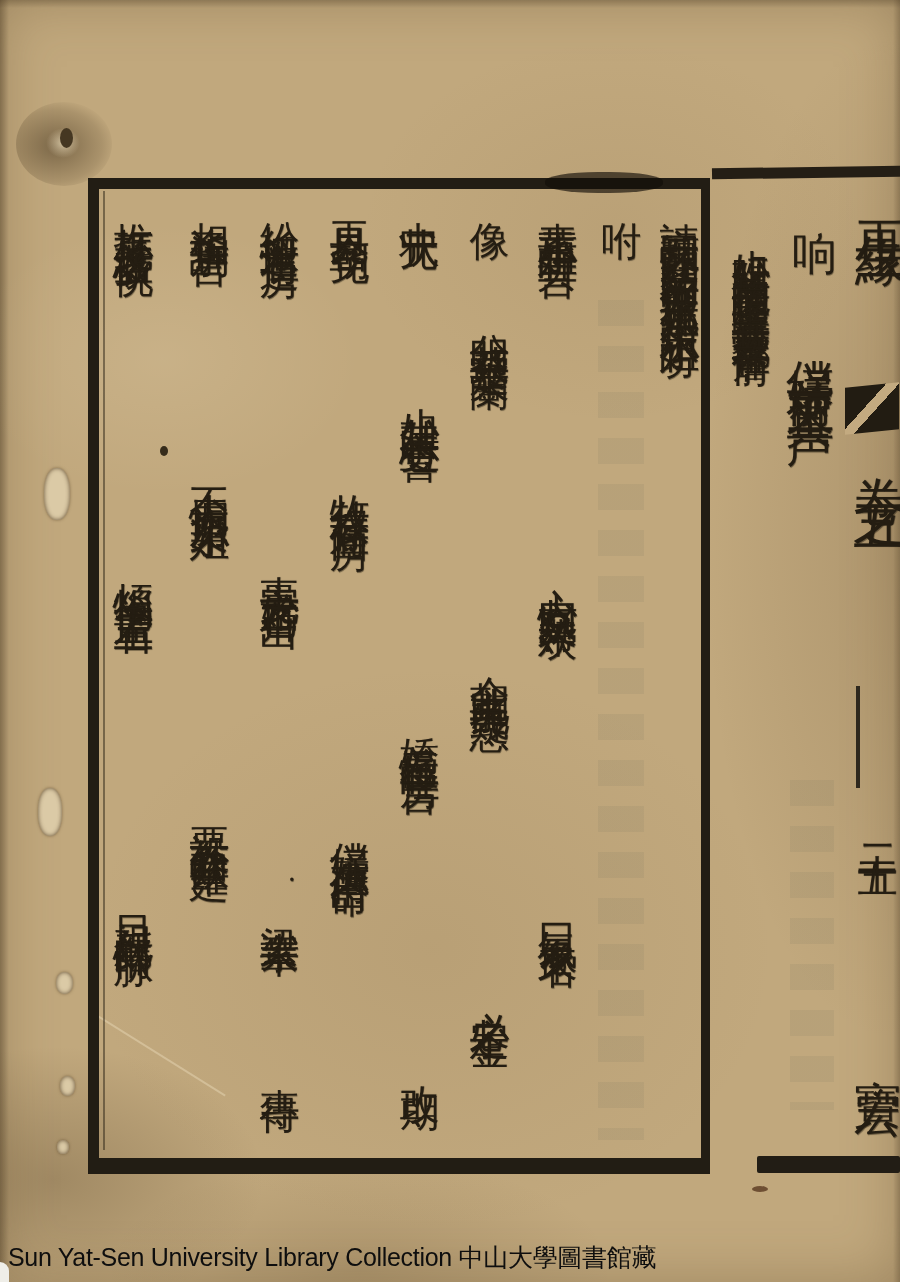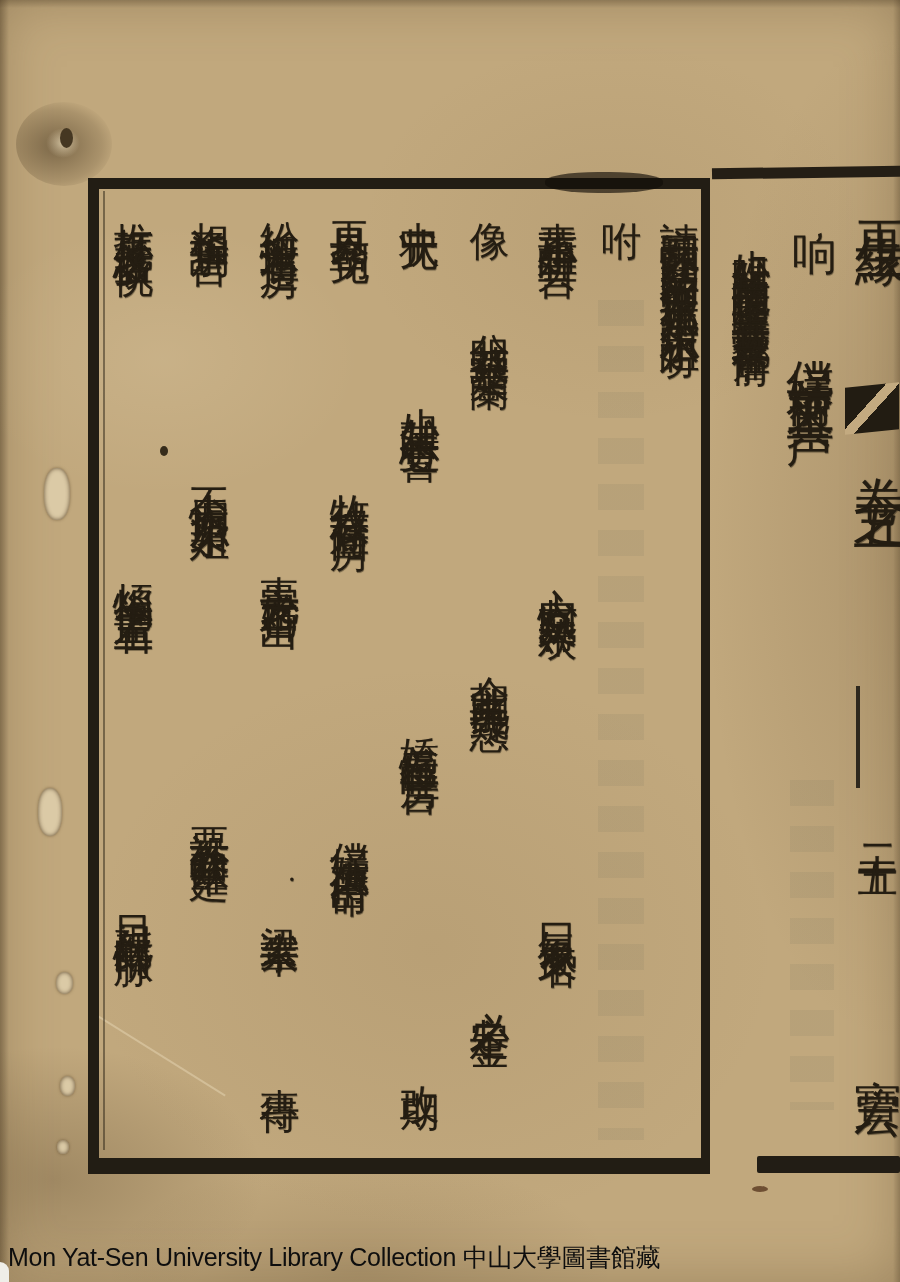--- a/index.html
+++ b/index.html
@@ -163,15 +163,15 @@
   <div class="vtext fc" id="seg-j4">專待</div>
 
   <div class="vtext fc" id="seg-k1">相逢訴別言</div>
   <div class="vtext fc" id="seg-k2">不表恫房梁小姐</div>
   <div class="vtext fc" id="seg-k3">要設外面飲華筵</div>
 
   <div class="vtext fc" id="seg-l1">推杯弄盏多砍悦</div>
   <div class="vtext fc" id="seg-l2">煩惱佝書盂土石</div>
   <div class="vtext fc" id="seg-l3">目視新郎情脉</div>
 
-  <div class="caption">Mon Yat-Sen University Library Collection 中山大學圖書館藏</div>
+  <div class="caption">Sun Yat-Sen University Library Collection 中山大學圖書館藏</div>
 
 </div>
 
 </body></html>

